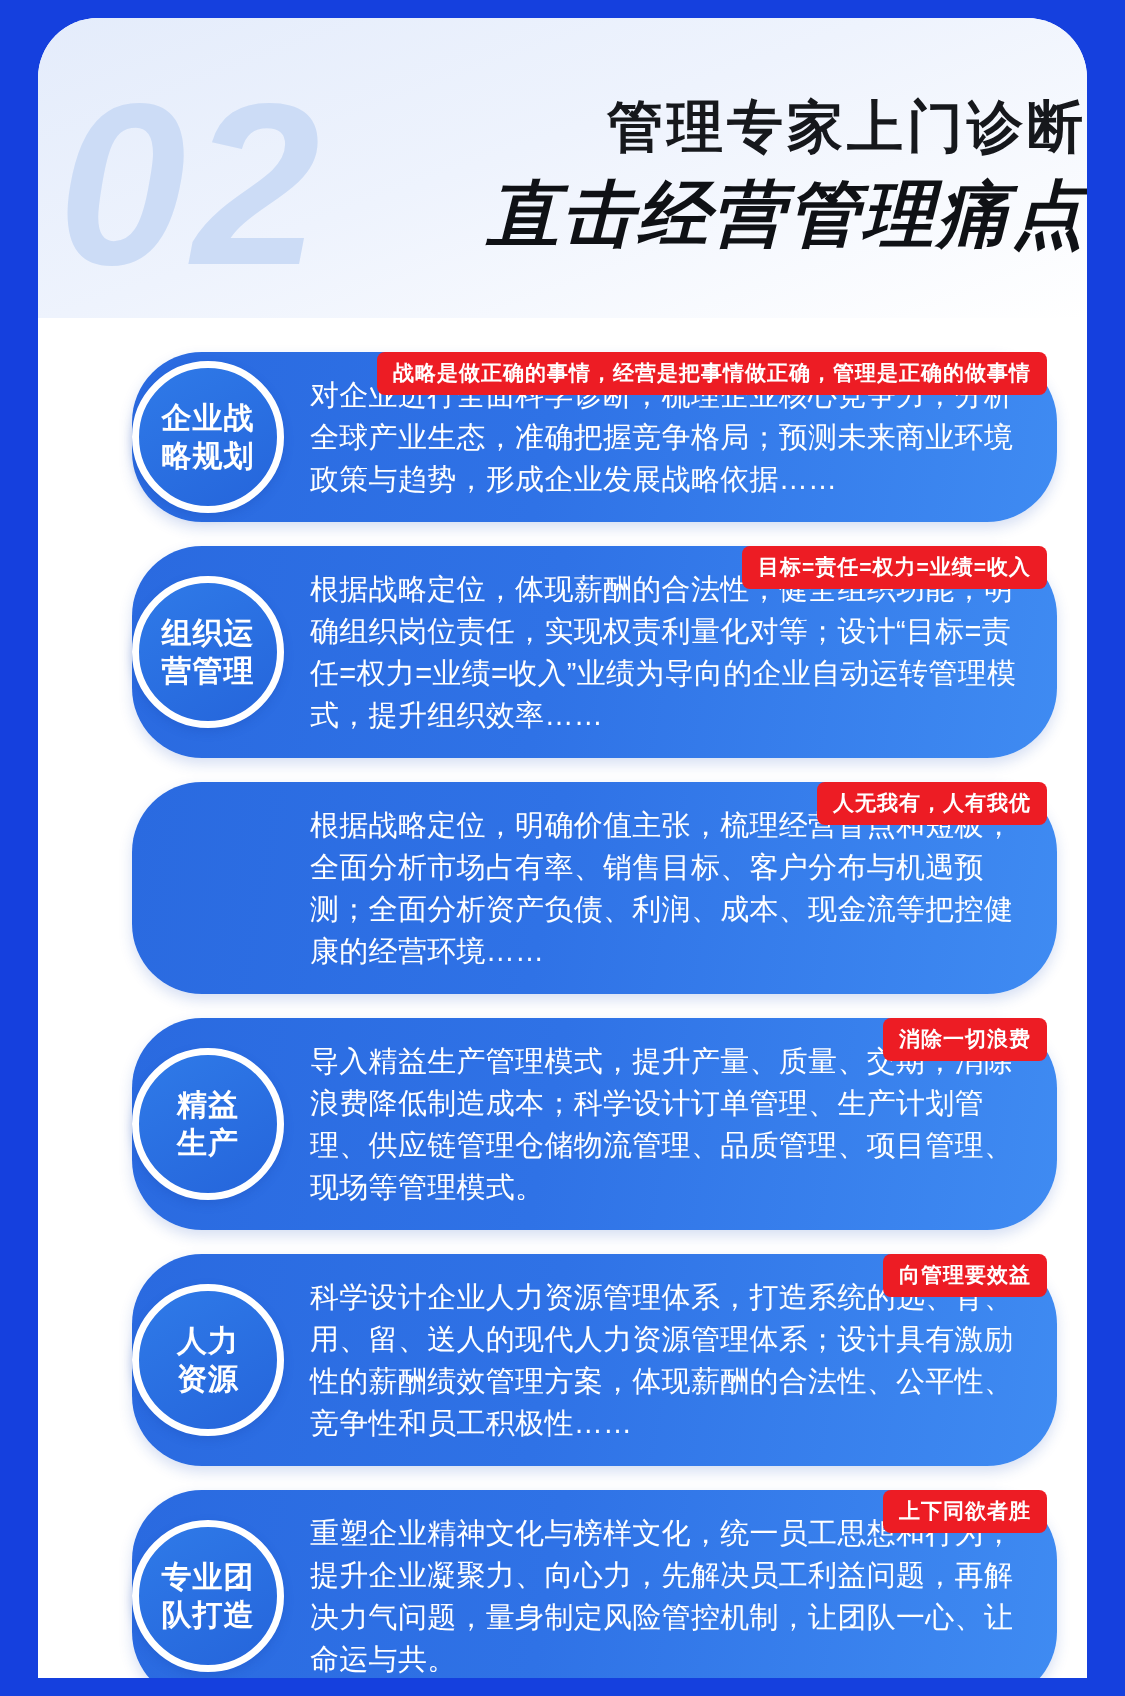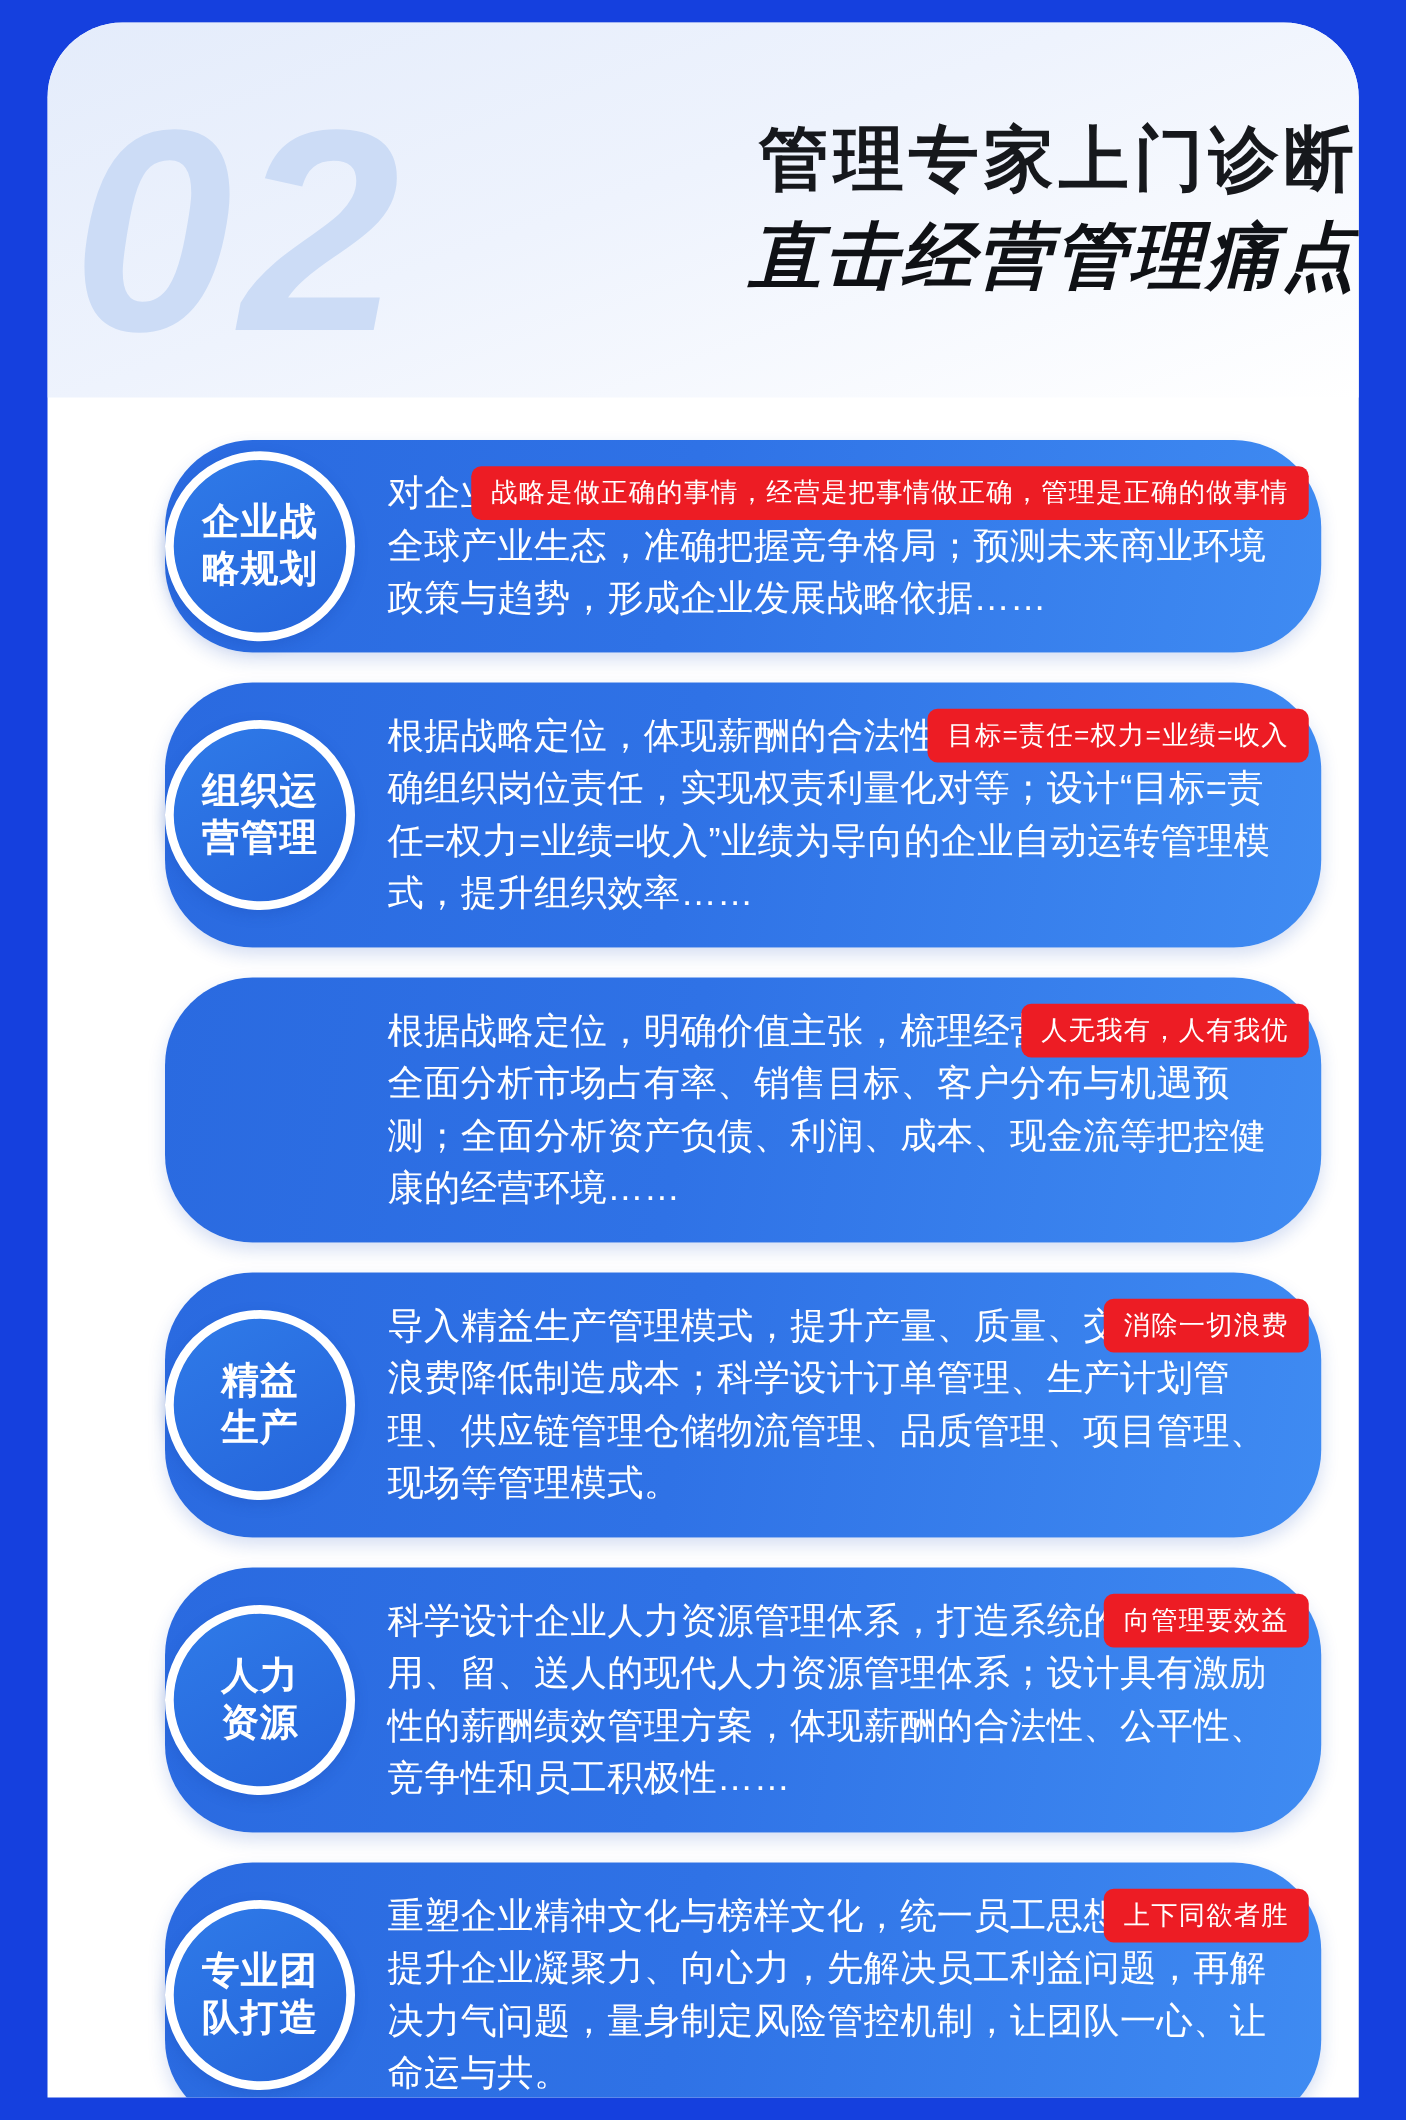--- a/index.html
+++ b/index.html
@@ -51,21 +51,21 @@
     text-align: right;
   }
   .title-line1 {
     font-size: 56px;
     font-weight: bold;
     color: #16181c;
     letter-spacing: 4px;
     line-height: 1.25;
   }
   .title-line2 {
-    font-size: 58px;
+    font-size: 72px;
     font-weight: bold;
     font-style: italic;
     color: #0f1115;
     letter-spacing: 3px;
     line-height: 1.3;
     margin-top: 6px;
   }
   
   .sections {
     position: relative;
@@ -75,27 +75,26 @@
     position: relative;
     margin-bottom: 24px;
   }
   .tag {
     position: absolute;
     top: 0;
     right: 18px;
     background: #ed1c24;
     color: #ffffff;
     font-size: 21px;
-    font-weight: normal;
+    font-weight: bold;
     letter-spacing: 1px;
     padding: 7px 16px 8px 16px;
     border-radius: 8px;
     white-space: nowrap;
     z-index: 3;
-    margin-top: 21px;
   }
   .card {
     position: relative;
     margin-top: 20px;
     margin-left: 72px;
     margin-right: 8px;
     background: linear-gradient(100deg, #2a6ae0 0%, #2f72e6 45%, #3f8bf2 100%);
     border-radius: 70px;
     min-height: 148px;
     box-sizing: border-box;

